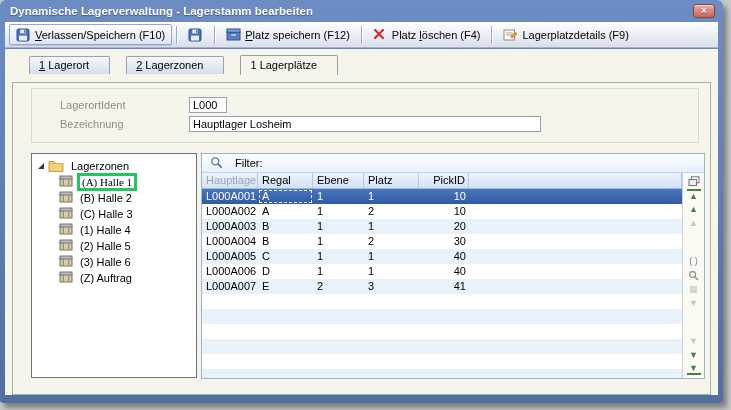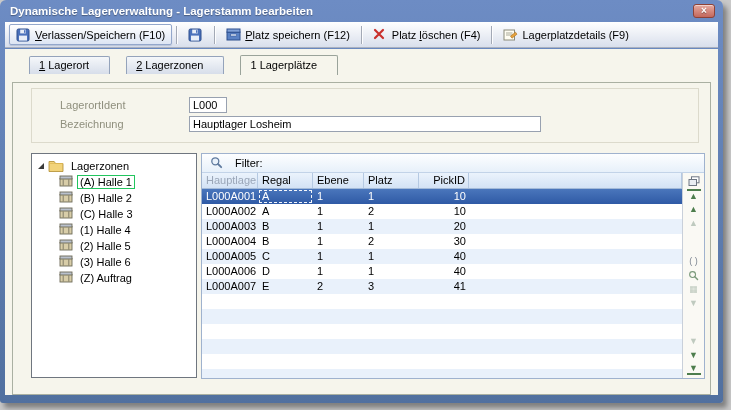--- a/index.html
+++ b/index.html
@@ -92,21 +92,21 @@
     position:absolute; left:18px; top:70px; width:166px; height:225px;
     border:1px solid #6f767f; background:#fff; padding-top:4px; overflow:hidden;
   }
   .tree-root { display:flex; align-items:center; gap:4px; padding-left:6px; height:16px; }
   .tree-expander {
     width:0; height:0;
     border-bottom:6px solid #3a3a3a; border-left:6px solid transparent;
   }
   .tree-item { display:flex; align-items:center; gap:4px; padding-left:27px; height:16px; }
   .tree-label { padding:0 2px; border:1px solid transparent; }
-  .tree-item.focused .tree-label { border:1px solid #22c55e; }
+  .tree-item.focused .tree-label { border:3px solid #22c55e;font-family:Liberation Serif, serif; }
   
   .gridpanel {
     position:absolute; left:188px; top:70px; width:504px; height:226px;
     border:1px solid #9fb2ce; background:#fff; overflow:hidden;
   }
   .filterrow {
     height:19px; display:flex; align-items:center; gap:12px;
     padding-left:8px;
     background:linear-gradient(#fdfeff,#e7f0fa);
     border-bottom:1px solid #c2d3e8;

